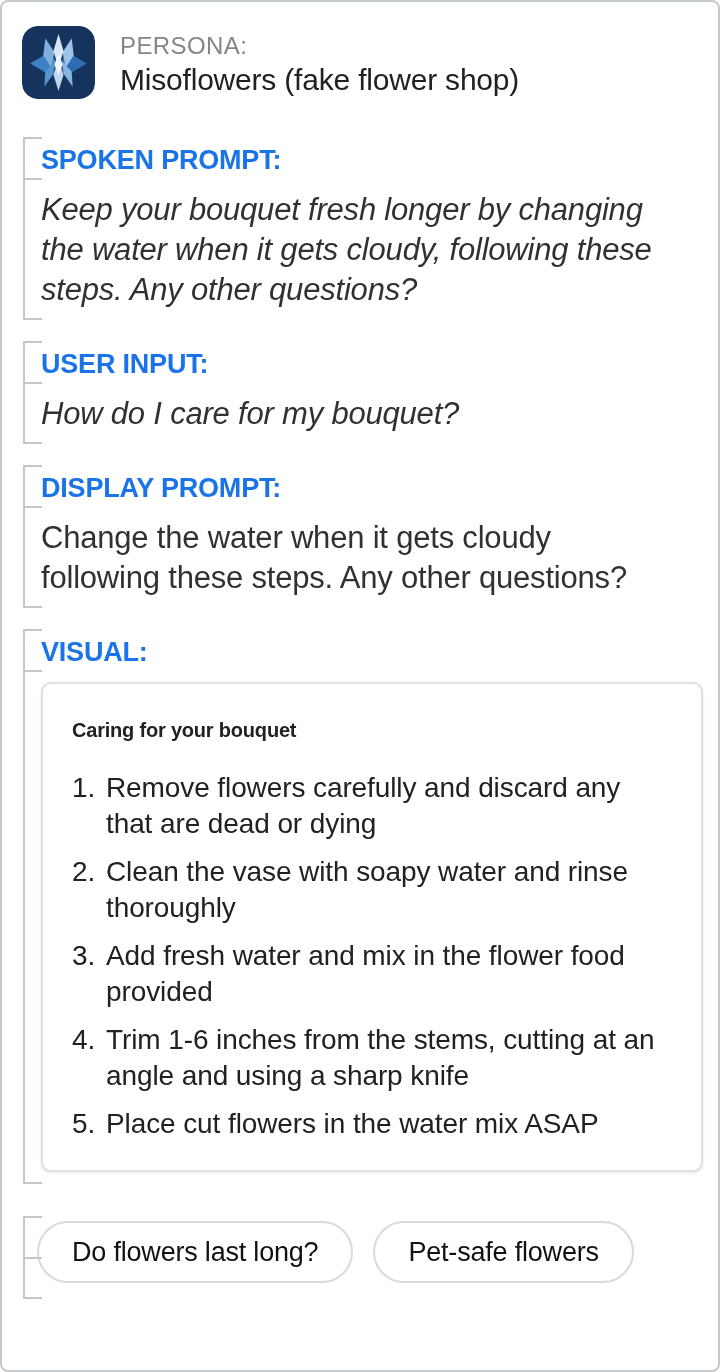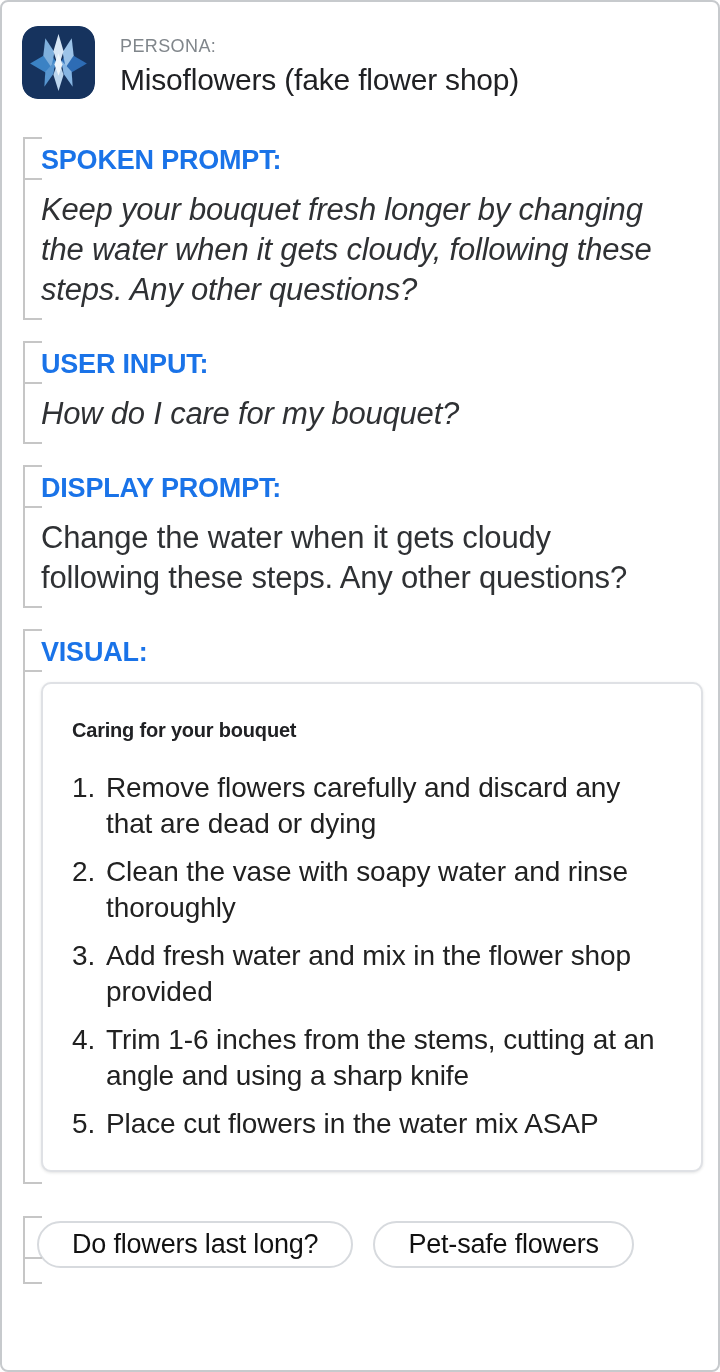--- a/index.html
+++ b/index.html
@@ -29,21 +29,21 @@
     display:flex;align-items:flex-start;
     padding:24px 15px 0 20px;
     margin-bottom:38px;
   }
   .logo{
     width:73px;height:73px;flex:0 0 auto;
     border-radius:16px;overflow:hidden;display:block;
   }
   .persona-meta{margin-left:25px;padding-top:8px;}
   .persona-label{
-    font-size:18px;line-height:24px;
+    font-size:24px;line-height:24px;
     letter-spacing:.4px;
     color:var(--persona-gray);
   }
   .persona-name{
     font-size:30px;line-height:38px;
     margin-top:3px;
     color:var(--text);
     letter-spacing:-.2px;
   }
 
@@ -102,21 +102,21 @@
     font-size:28px;line-height:36px;
     color:#212121;letter-spacing:-.1px;
   }
   .step-text{white-space:pre-line;}
 
   
   .section-chips{margin-top:32px;padding-bottom:16px;}
   .chips-row{display:flex;gap:20px;margin-top:-2px;margin-left:-4px;}
   .chip{
     display:inline-flex;align-items:center;
-    height:47px;padding:0 33px;
+    height:62px;padding:0 33px;
     background:#fff;
     border:2px solid var(--chip-border);
     border-radius:31px;
     font-family:"Liberation Sans",sans-serif;
     font-size:27px;font-weight:500;
     color:#111;letter-spacing:-.2px;
     white-space:nowrap;cursor:pointer;
   }
 </style>
 </head>
@@ -178,21 +178,21 @@
         <span class="step-text">Remove flowers carefully and discard any
 that are dead or dying</span>
       </div>
       <div class="step">
         <span class="step-num">2.</span>
         <span class="step-text">Clean the vase with soapy water and rinse
 thoroughly</span>
       </div>
       <div class="step">
         <span class="step-num">3.</span>
-        <span class="step-text">Add fresh water and mix in the flower shop
+        <span class="step-text">Add fresh water and mix in the flower food
 provided</span>
       </div>
       <div class="step">
         <span class="step-num">4.</span>
         <span class="step-text">Trim 1-6 inches from the stems, cutting at an
 angle and using a sharp knife</span>
       </div>
       <div class="step">
         <span class="step-num">5.</span>
         <span class="step-text">Place cut flowers in the water mix ASAP</span>

